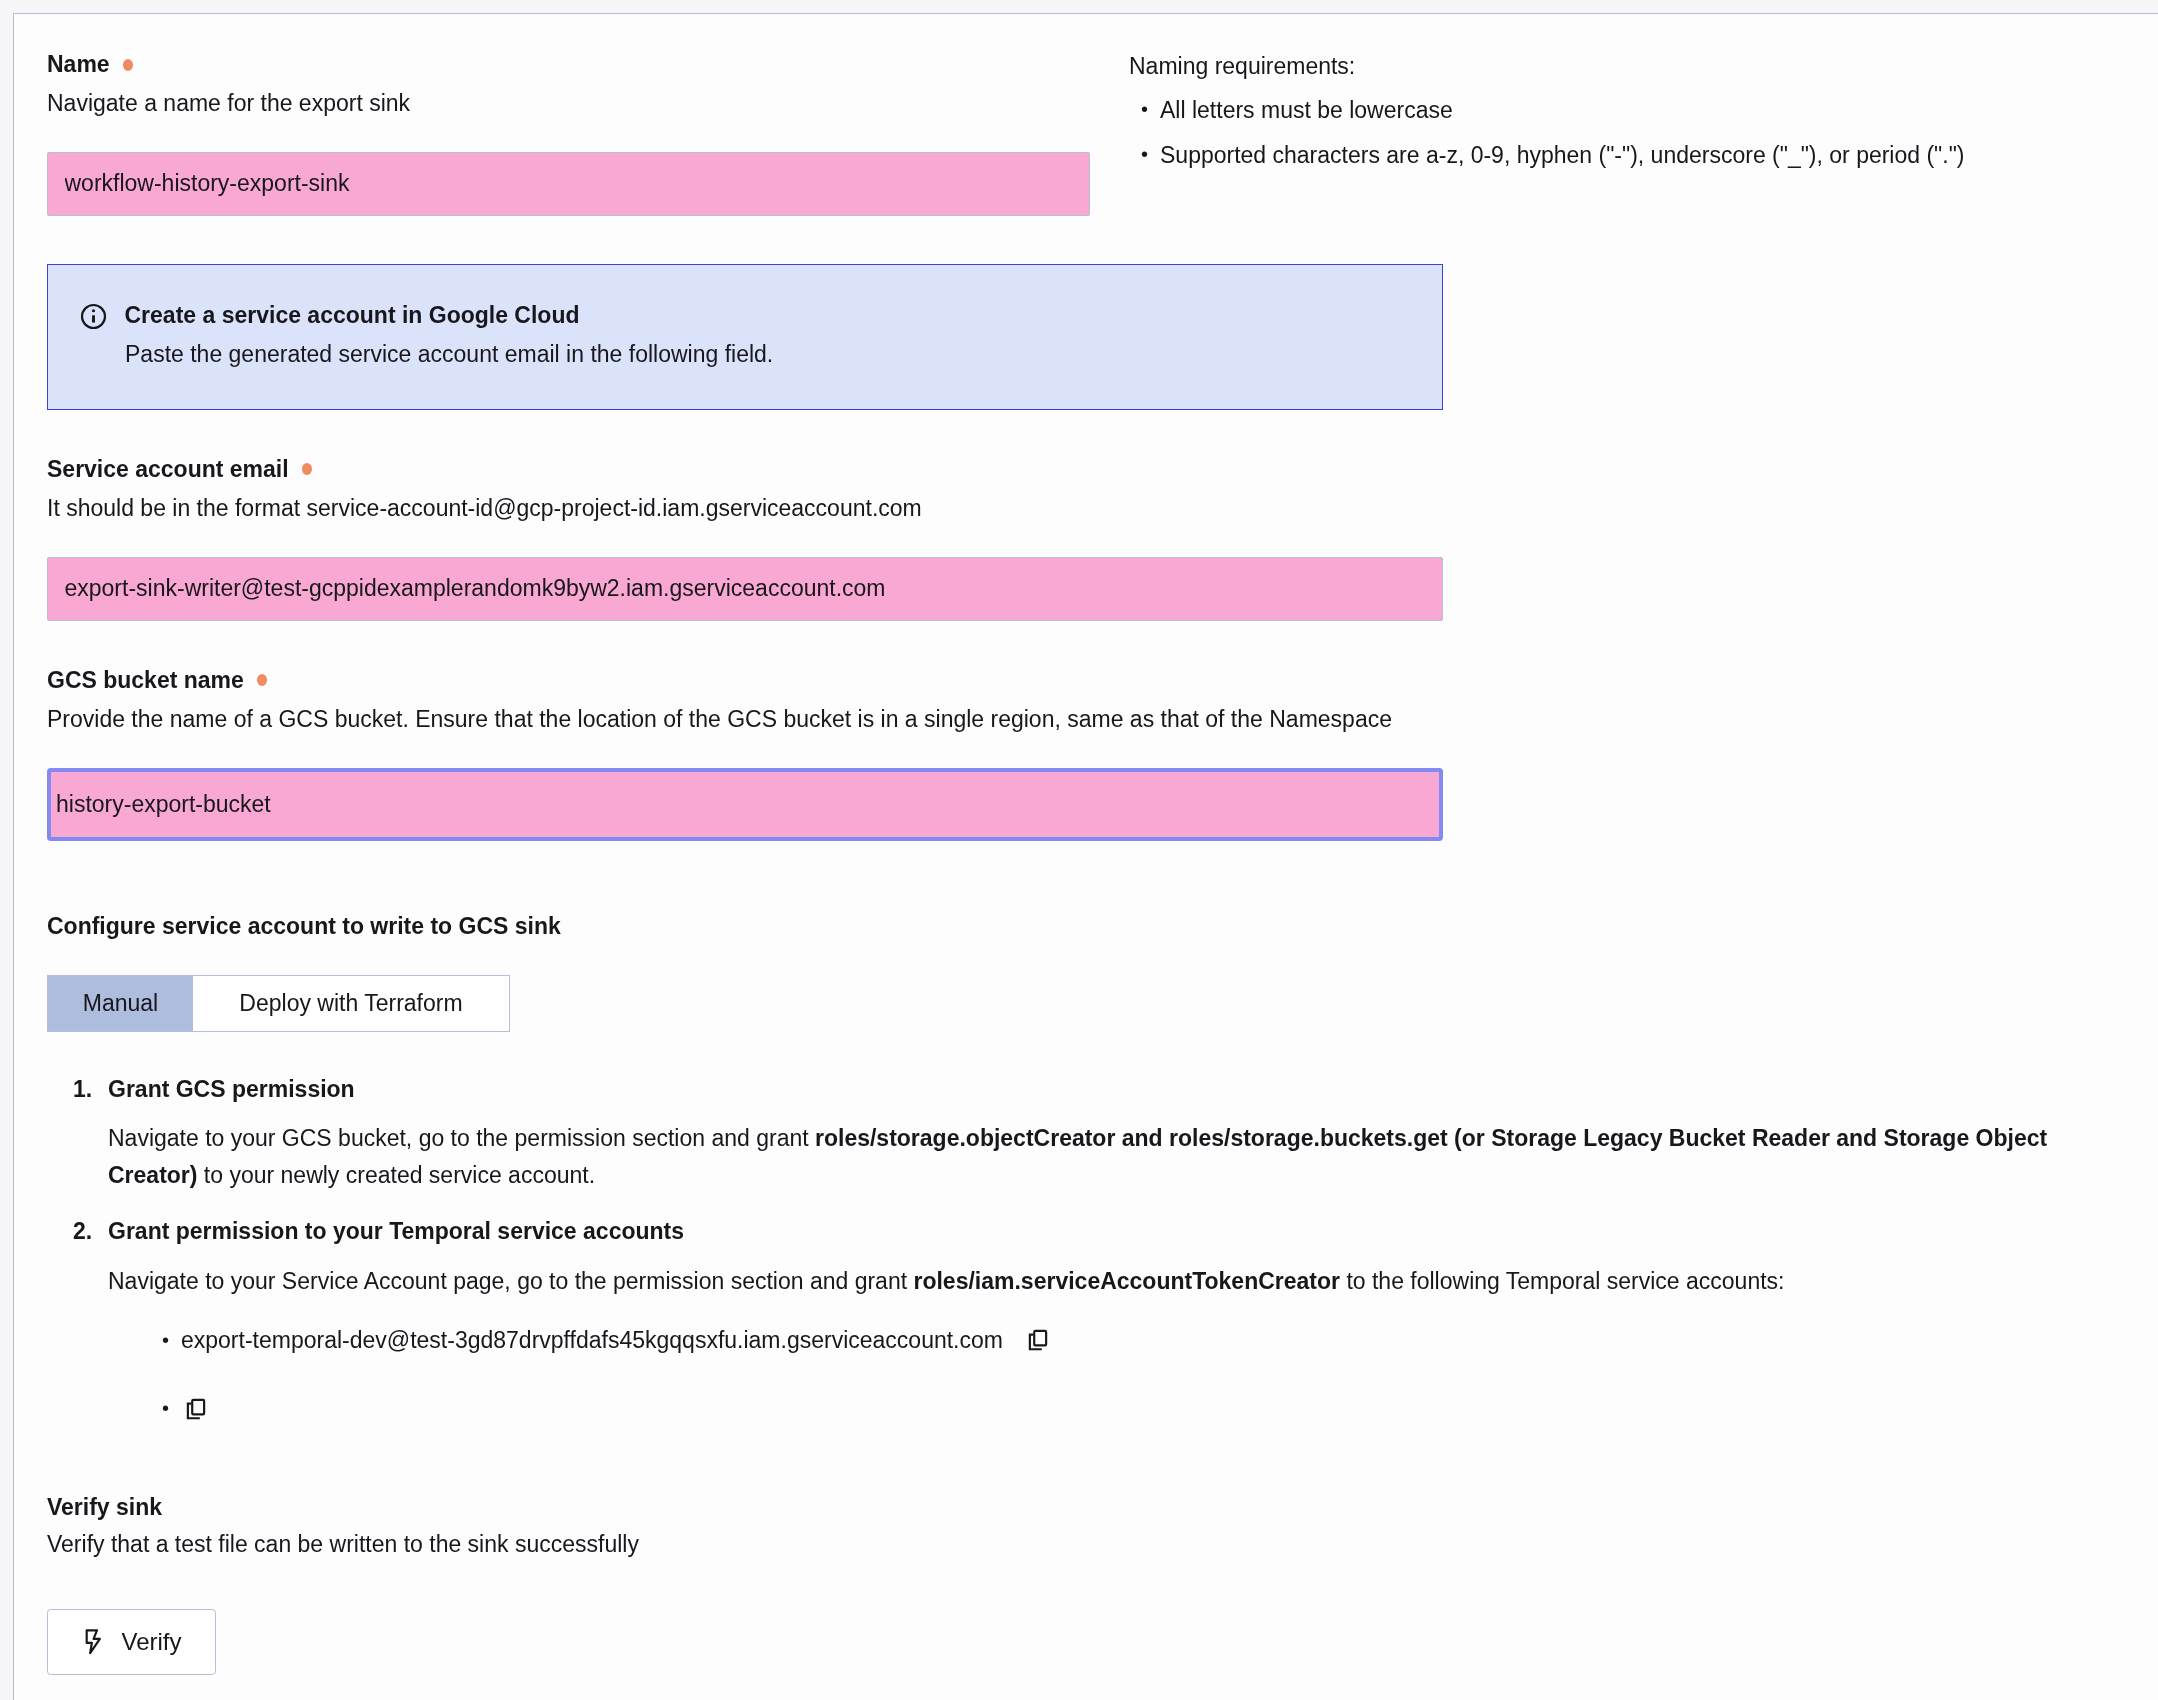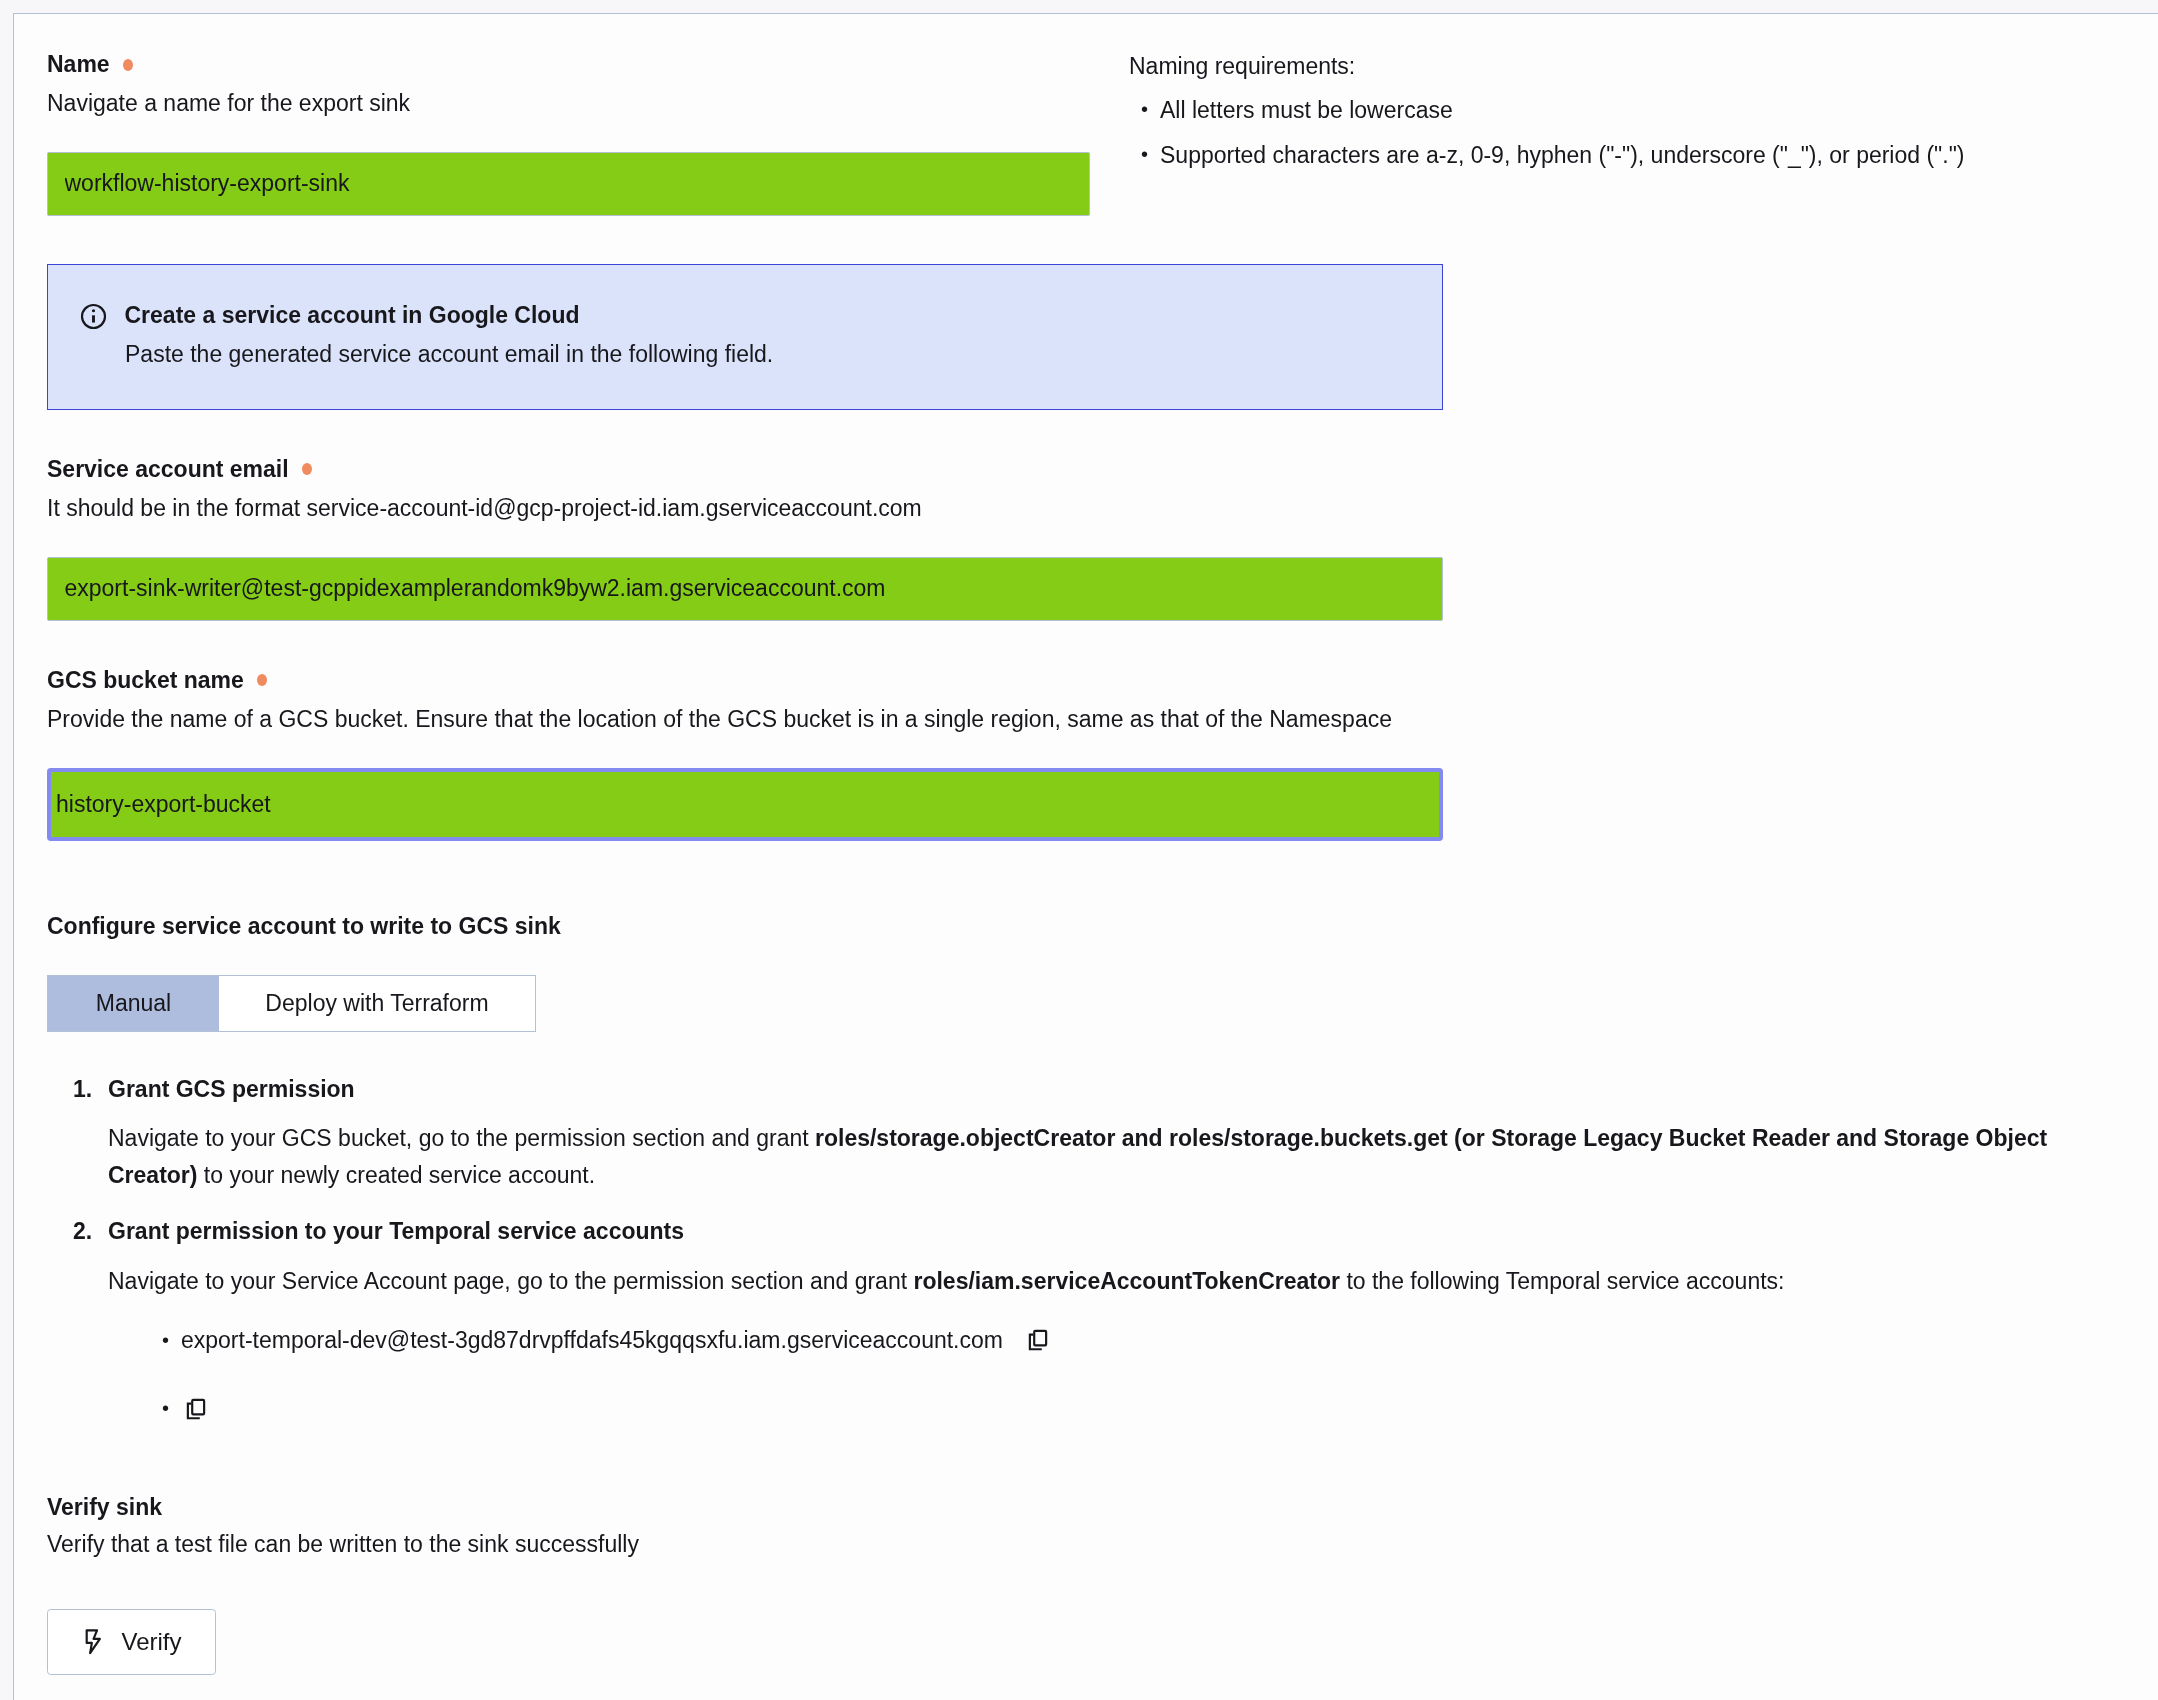--- a/index.html
+++ b/index.html
@@ -34,21 +34,21 @@
   }
   .top-row{display:flex;align-items:flex-start;}
   .col-left{width:1043px;flex:none;}
   .col-right{flex:1;padding-left:39px;padding-top:1.8px;}
   .field-label{font-weight:bold;display:flex;align-items:center;margin-bottom:11px;}
   .req-dot{display:inline-block;width:10px;height:12px;border-radius:50%;background:var(--dot);margin-left:13px;}
   .field-desc{margin-bottom:33px;line-height:1.3;}
   .text-input{
     display:block;width:100%;height:64px;
     border:1.8px solid var(--input-border);border-radius:1.8px;
-    background:#84cc16;color:var(--ink);
+    background:#f9a8d4;color:var(--ink);
     font-family:inherit;font-size:23px;
     padding:0 16.5px;outline:none;
   }
   .text-input.focused{border:4.6px solid var(--focus-border);border-radius:3.7px;height:73px;padding:0 5px;}
   .wide{width:1396px;}
   .req-title{margin-bottom:16.5px;}
   .req-list{list-style:none;}
   .req-list li{display:flex;margin-bottom:14.7px;line-height:1.3;}
   .bullet-glyph{flex:none;width:31px;text-align:center;font-size:20px;}
   .info-box{
@@ -57,21 +57,21 @@
     padding:37px 31px 39px 31px;
   }
   .info-title-row{display:flex;gap:16.5px;}
   .info-title{font-weight:bold;}
   .info-body{margin-left:46px;margin-top:9.2px;line-height:1.3;}
   .section{margin-top:46px;}
   .section-gap-lg{margin-top:72px;}
   .section-title{font-weight:bold;margin-bottom:35px;}
   .tabs{display:inline-flex;border:1.8px solid var(--input-border);background:#fff;}
   .tab{height:55px;display:flex;align-items:center;justify-content:center;cursor:pointer;}
-  .tab.active{background:var(--tab-active-bg);width:171px;}
+  .tab.active{background:var(--tab-active-bg);width:145px;}
   .tab.inactive{width:316px;background:#fff;}
   .steps{margin-top:40px;padding-left:26px;}
   .step{display:flex;margin-bottom:20px;}
   .step-num{flex:none;width:35px;font-weight:bold;line-height:1.55;}
   .step-content{flex:1;max-width:1974px;}
   .step-title{font-weight:bold;margin-bottom:13px;line-height:1.55;}
   .step-body{line-height:1.6;}
   .step-body b{font-weight:bold;}
   .sa-list{list-style:none;margin:26px 0 9.2px 42px;}
   .sa-list li{display:flex;align-items:center;margin-bottom:39px;}

